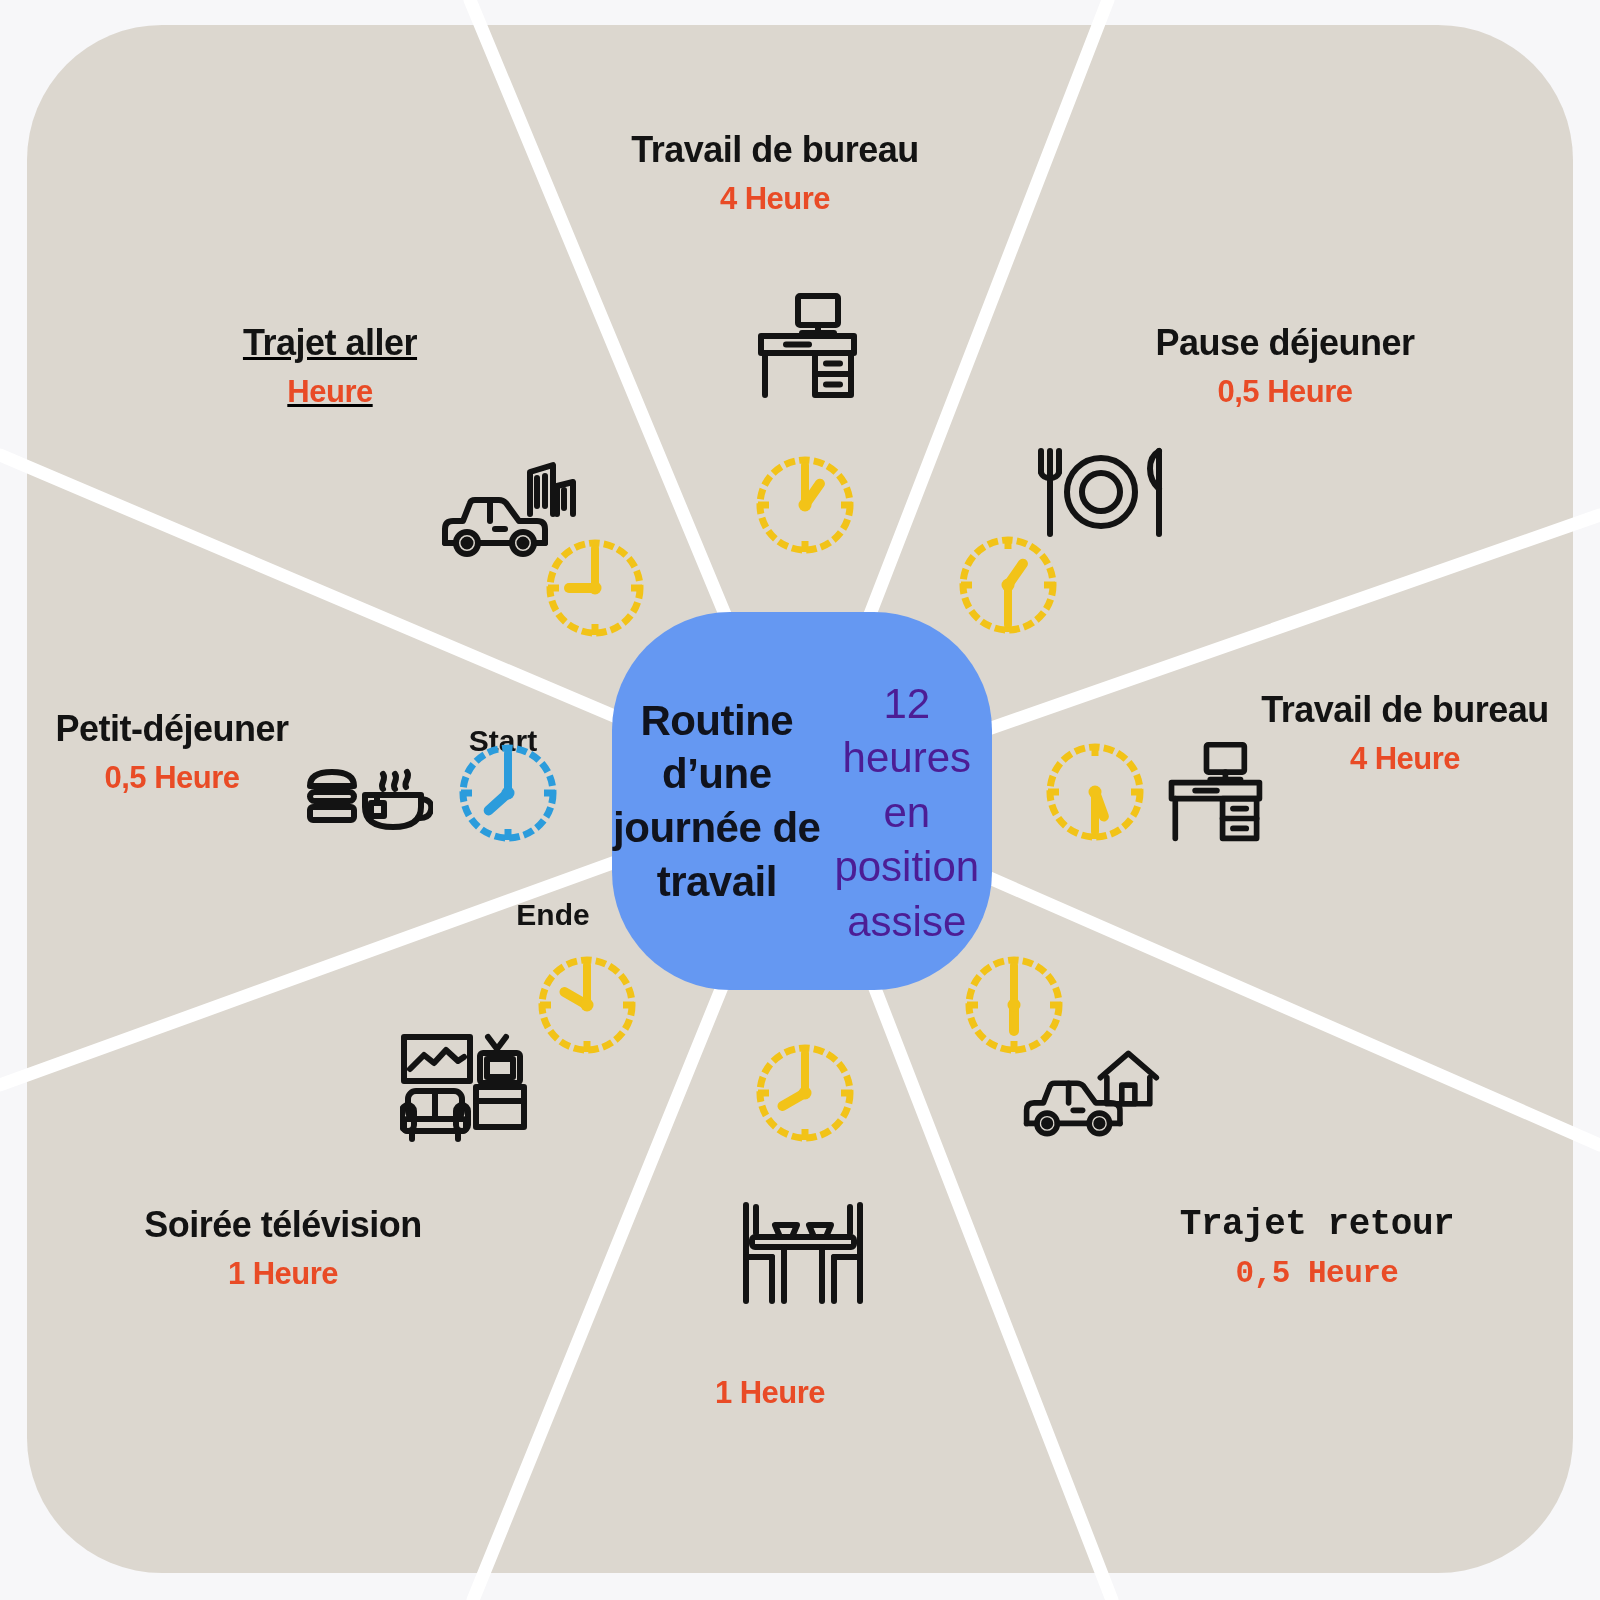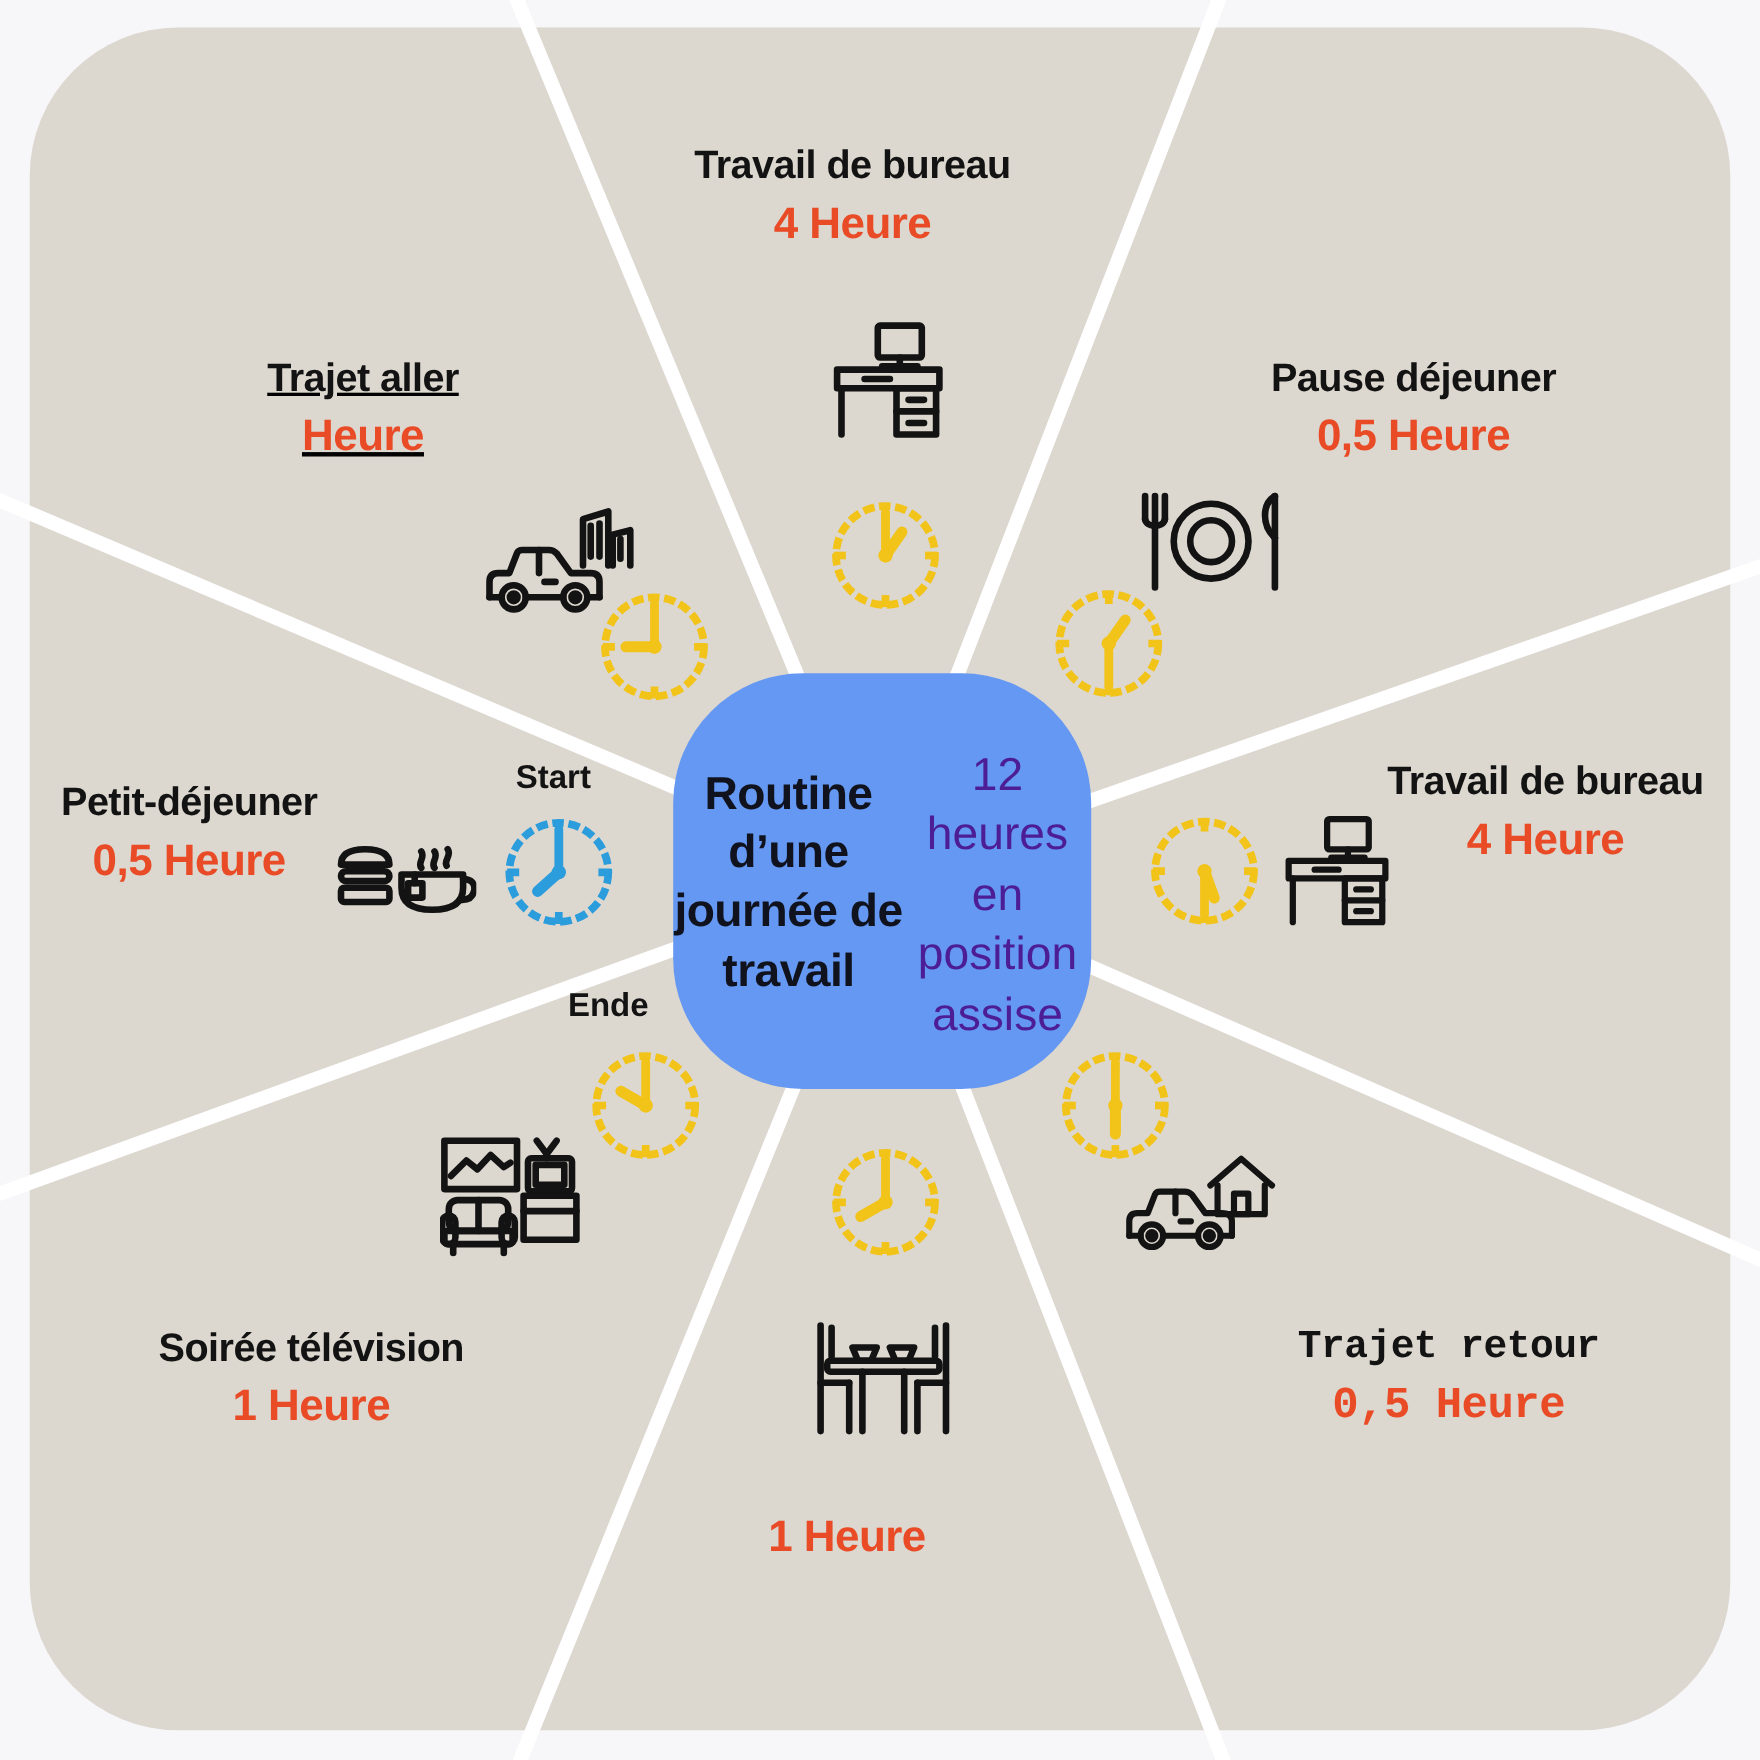--- a/index.html
+++ b/index.html
@@ -9,32 +9,32 @@
   .card{position:absolute;left:27px;top:25px;right:27px;bottom:27px;
         background:#DCD7CF;border-radius:135px;}
   svg.lines{position:absolute;left:0;top:0;}
   .center-box{position:absolute;left:612px;top:612px;width:380px;height:378px;
         background:#6598F2;border-radius:118px;display:flex;
         align-items:center;justify-content:center;text-align:center;}
   .center-title{font-size:42px;font-weight:800;line-height:1.28;color:#10131D;letter-spacing:-0.5px;}
   .center-sub{font-size:42px;font-weight:400;line-height:1.3;color:#4c1d95;margin-top:24px;}
   .seg{position:absolute;text-align:center;}
   .seg-label{font-size:36px;font-weight:700;line-height:1.16;color:#131313;letter-spacing:-0.5px;}
-  .seg-value{font-size:40px;font-weight:700;color:#E94B26;margin-top:10px;letter-spacing:-0.5px;}
+  .seg-value{font-size:31px;font-weight:700;color:#E94B26;margin-top:10px;letter-spacing:-0.5px;}
   .nowrap .seg-label{white-space:nowrap;}
   .seg-top{left:475px;top:129px;width:600px;}
   .seg-pause{left:1035px;top:322px;width:500px;}
   .seg-right{left:1255px;top:689px;width:300px;}
   .seg-retour{left:1067px;top:1204px;width:500px;font-family:Liberation Mono, monospace;}
   .seg-diner{left:520px;top:1365px;width:500px;}
   .seg-tv{left:33px;top:1204px;width:500px;}
   .seg-petit{left:47px;top:687px;width:250px;margin-top:21px;}
   .seg-aller{left:80px;top:322px;width:500px;text-decoration:underline;}
   .marker{position:absolute;width:140px;text-align:center;font-size:30px;font-weight:700;color:#131313;}
-  .marker-start{left:433px;top:690px;}
+  .marker-start{left:433px;top:724px;}
   .marker-ende{left:483px;top:898px;}
   .icon{position:absolute;}
   .icon svg{display:block;width:100%;height:100%;}
   .icon-0{left:752px;top:291px;width:110px;height:110px;}
   .icon-1{left:1035px;top:445px;width:130px;height:95px;}
   .icon-2{left:1163px;top:740px;width:104px;height:104px;}
   .icon-3{left:1021px;top:1040px;width:140px;height:108px;}
   .icon-4{left:728px;top:1195px;width:150px;height:115px;}
   .icon-5{left:400px;top:1033px;width:150px;height:130px;}
   .icon-6{left:303px;top:765px;width:130px;height:70px;}

